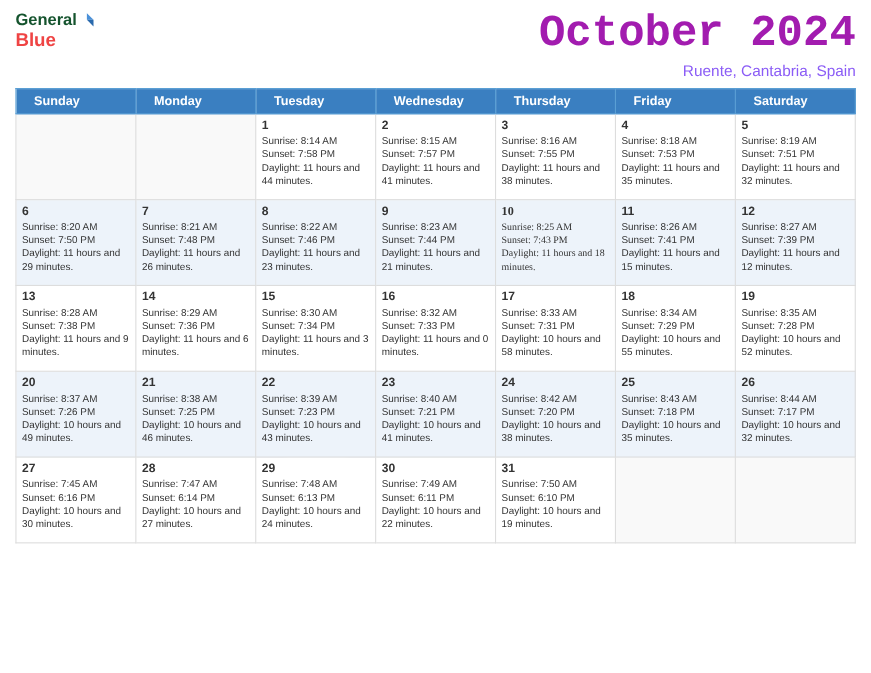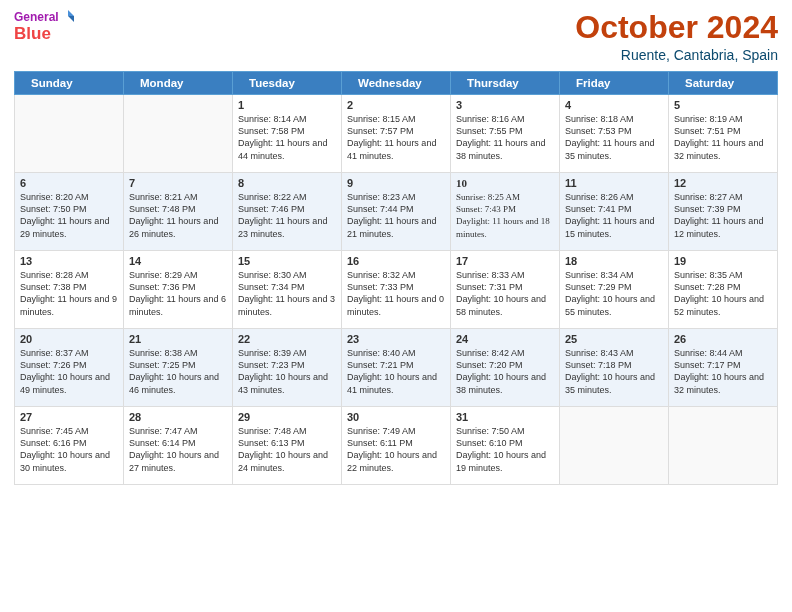--- a/index.html
+++ b/index.html
@@ -27,28 +27,29 @@
       flex-direction: column;
     }
     .logo-row {
       display: flex;
       align-items: center;
     }
     .title-block {
       text-align: right;
     }
     .month-title {
-      font-size: 32px;
+      font-size: 40px;
       font-weight: bold;
-      color: #c2410c;
+      color: #a21caf;
       line-height: 1.1;
+      font-family: Liberation Mono, monospace;
     }
     .location {
       font-size: 14px;
-      color: #0c4a6e;
+      color: #8b5cf6;
       margin-top: 2px;
     }
     .calendar {
       width: 100%;
       border-collapse: collapse;
       table-layout: fixed;
     }
     .calendar th {
       background: #3a7fc1;
       color: #fff;
@@ -83,21 +84,21 @@
       color: #333;
     }
   </style>
 </head>
 <body>
 
 <div class="page">
   <div class="header">
     <div class="logo-container">
       <div class="logo-row">
-        <span style="font-size:12px; font-weight:bold; color:#a21caf;">General</span>
+        <span style="font-size:15px; font-weight:bold; color:#14532d;">General</span>
         <svg width="16" height="16" viewBox="0 0 16 16" style="margin-left:1px; margin-top:-2px;">
           <polygon points="8,2 14,8 8,8" fill="#4a90d9"></polygon>
           <polygon points="8,8 14,8 14,14" fill="#2a6aad"></polygon>
         </svg>
       </div>
       <div>
         <span style="font-size:17px; font-weight:bold; color:#ef4444;">Blue</span>
       </div>
     </div>
     <div class="title-block">

